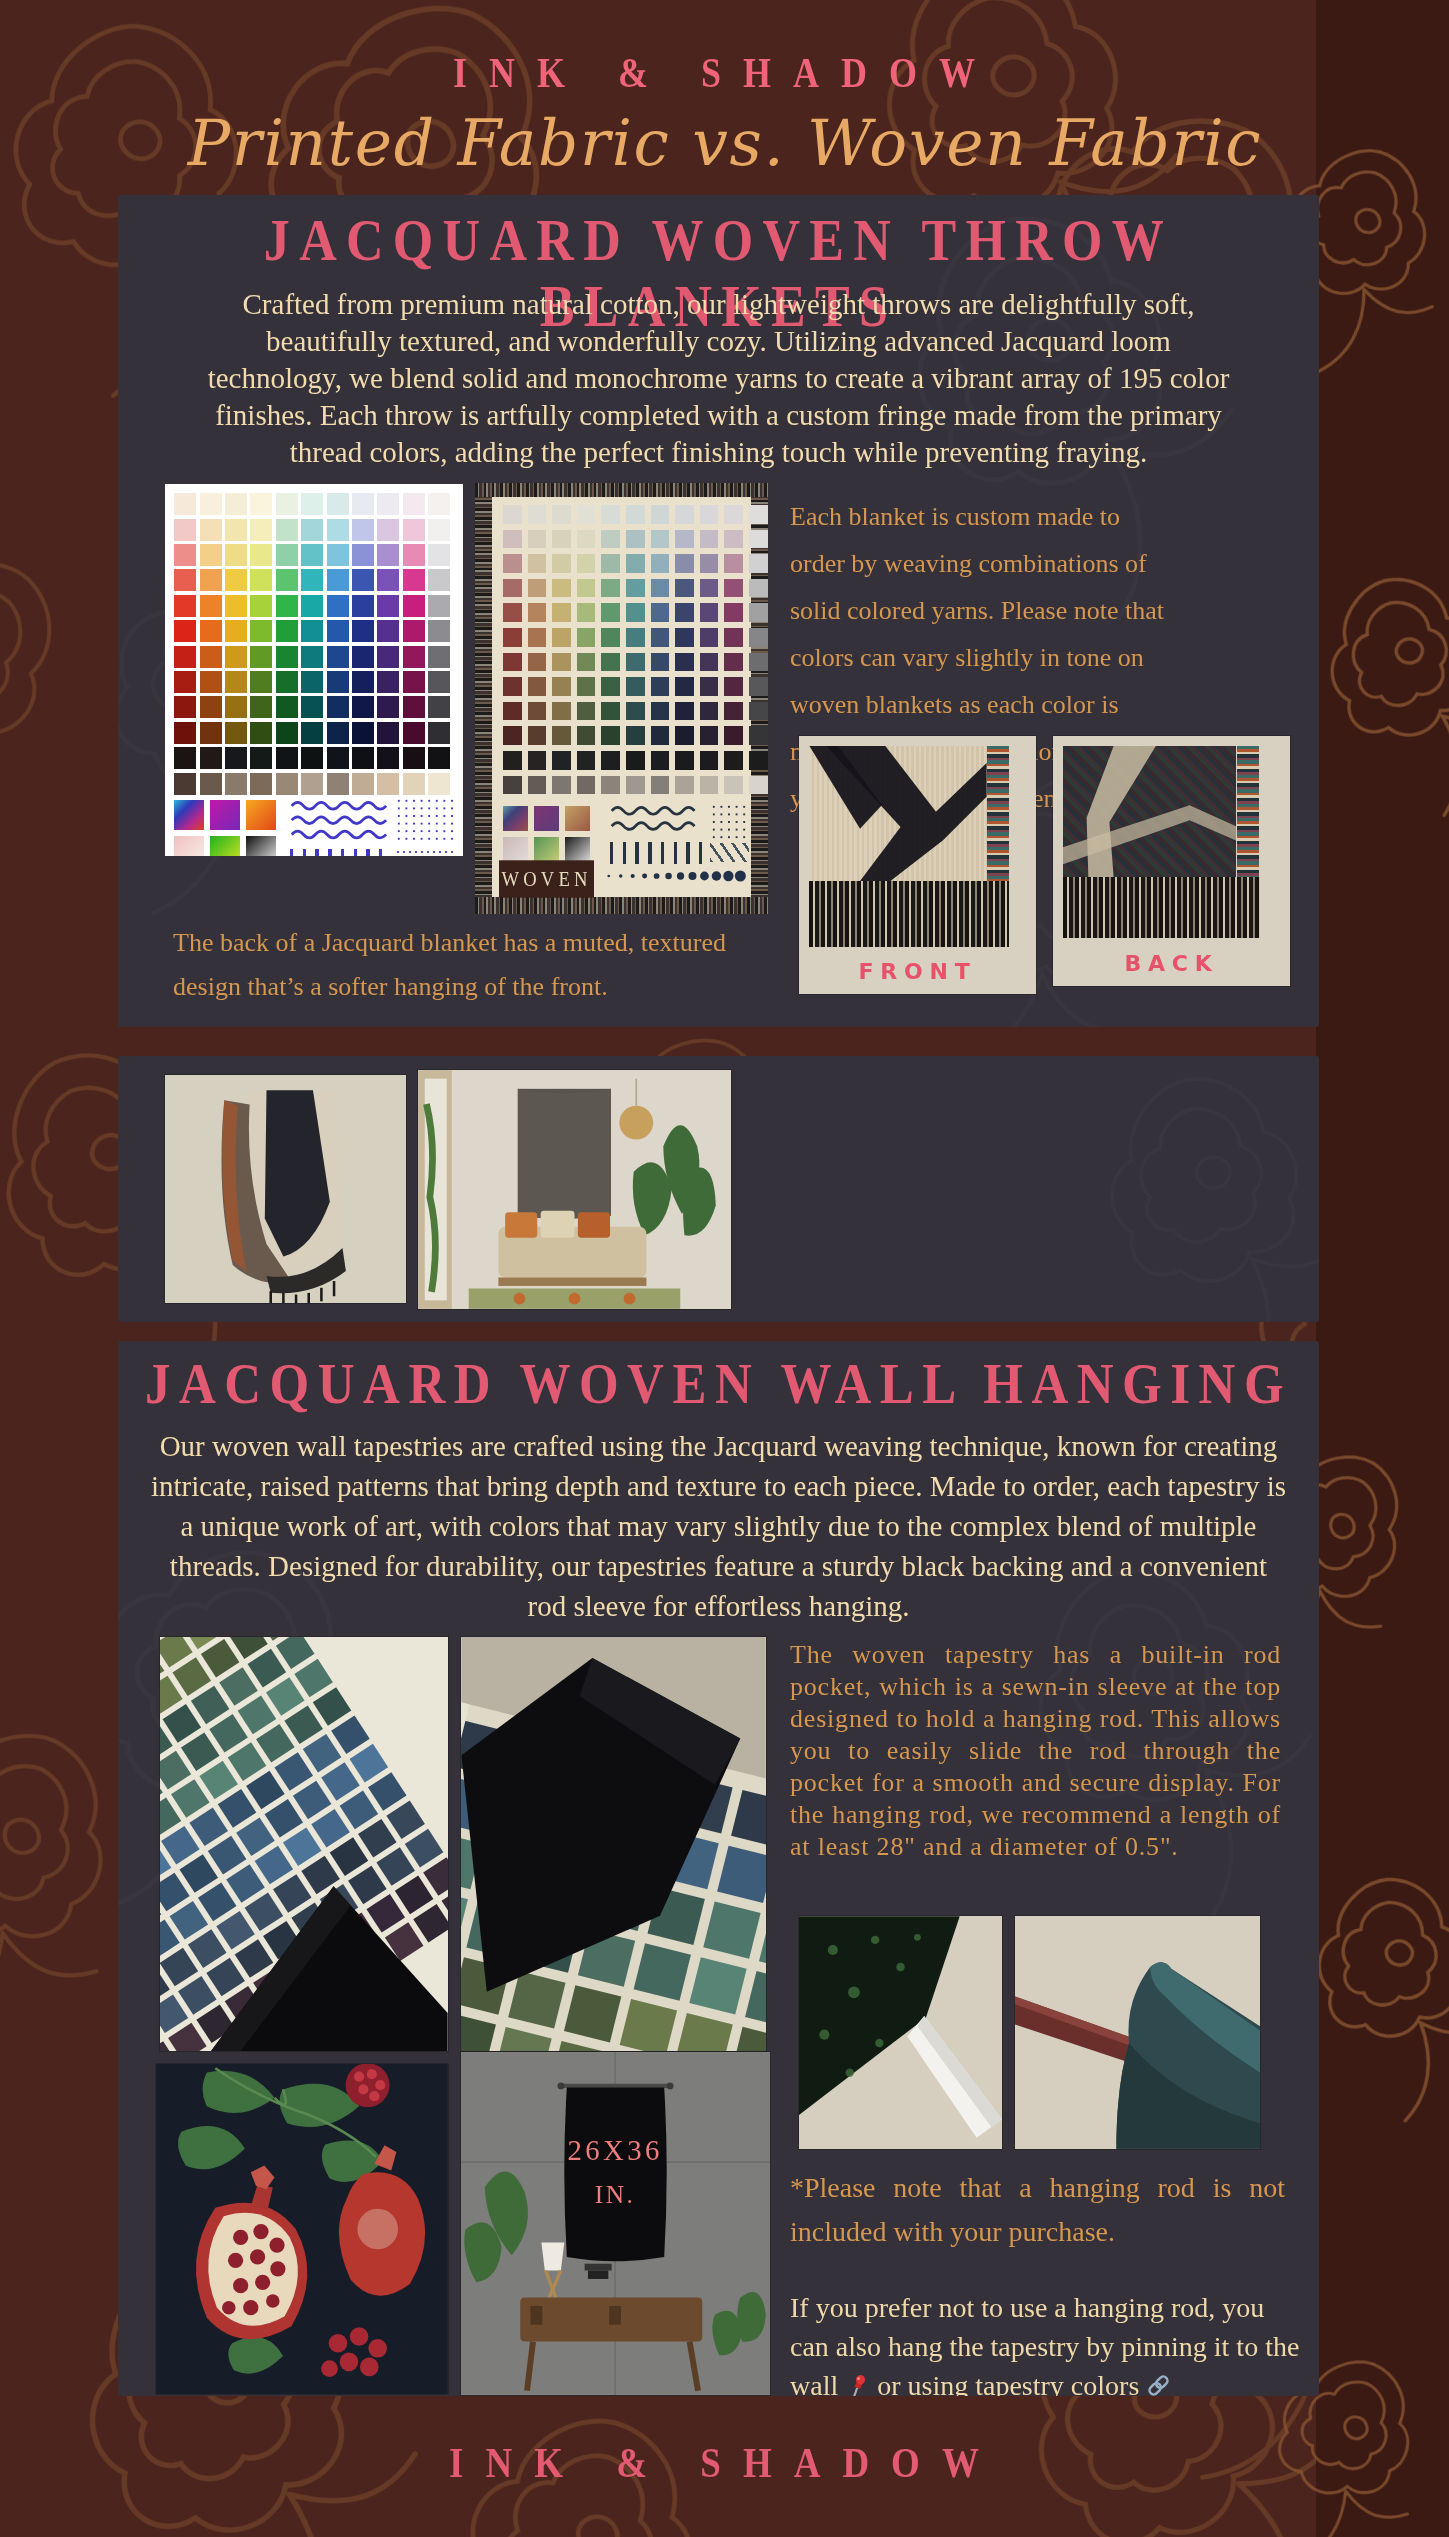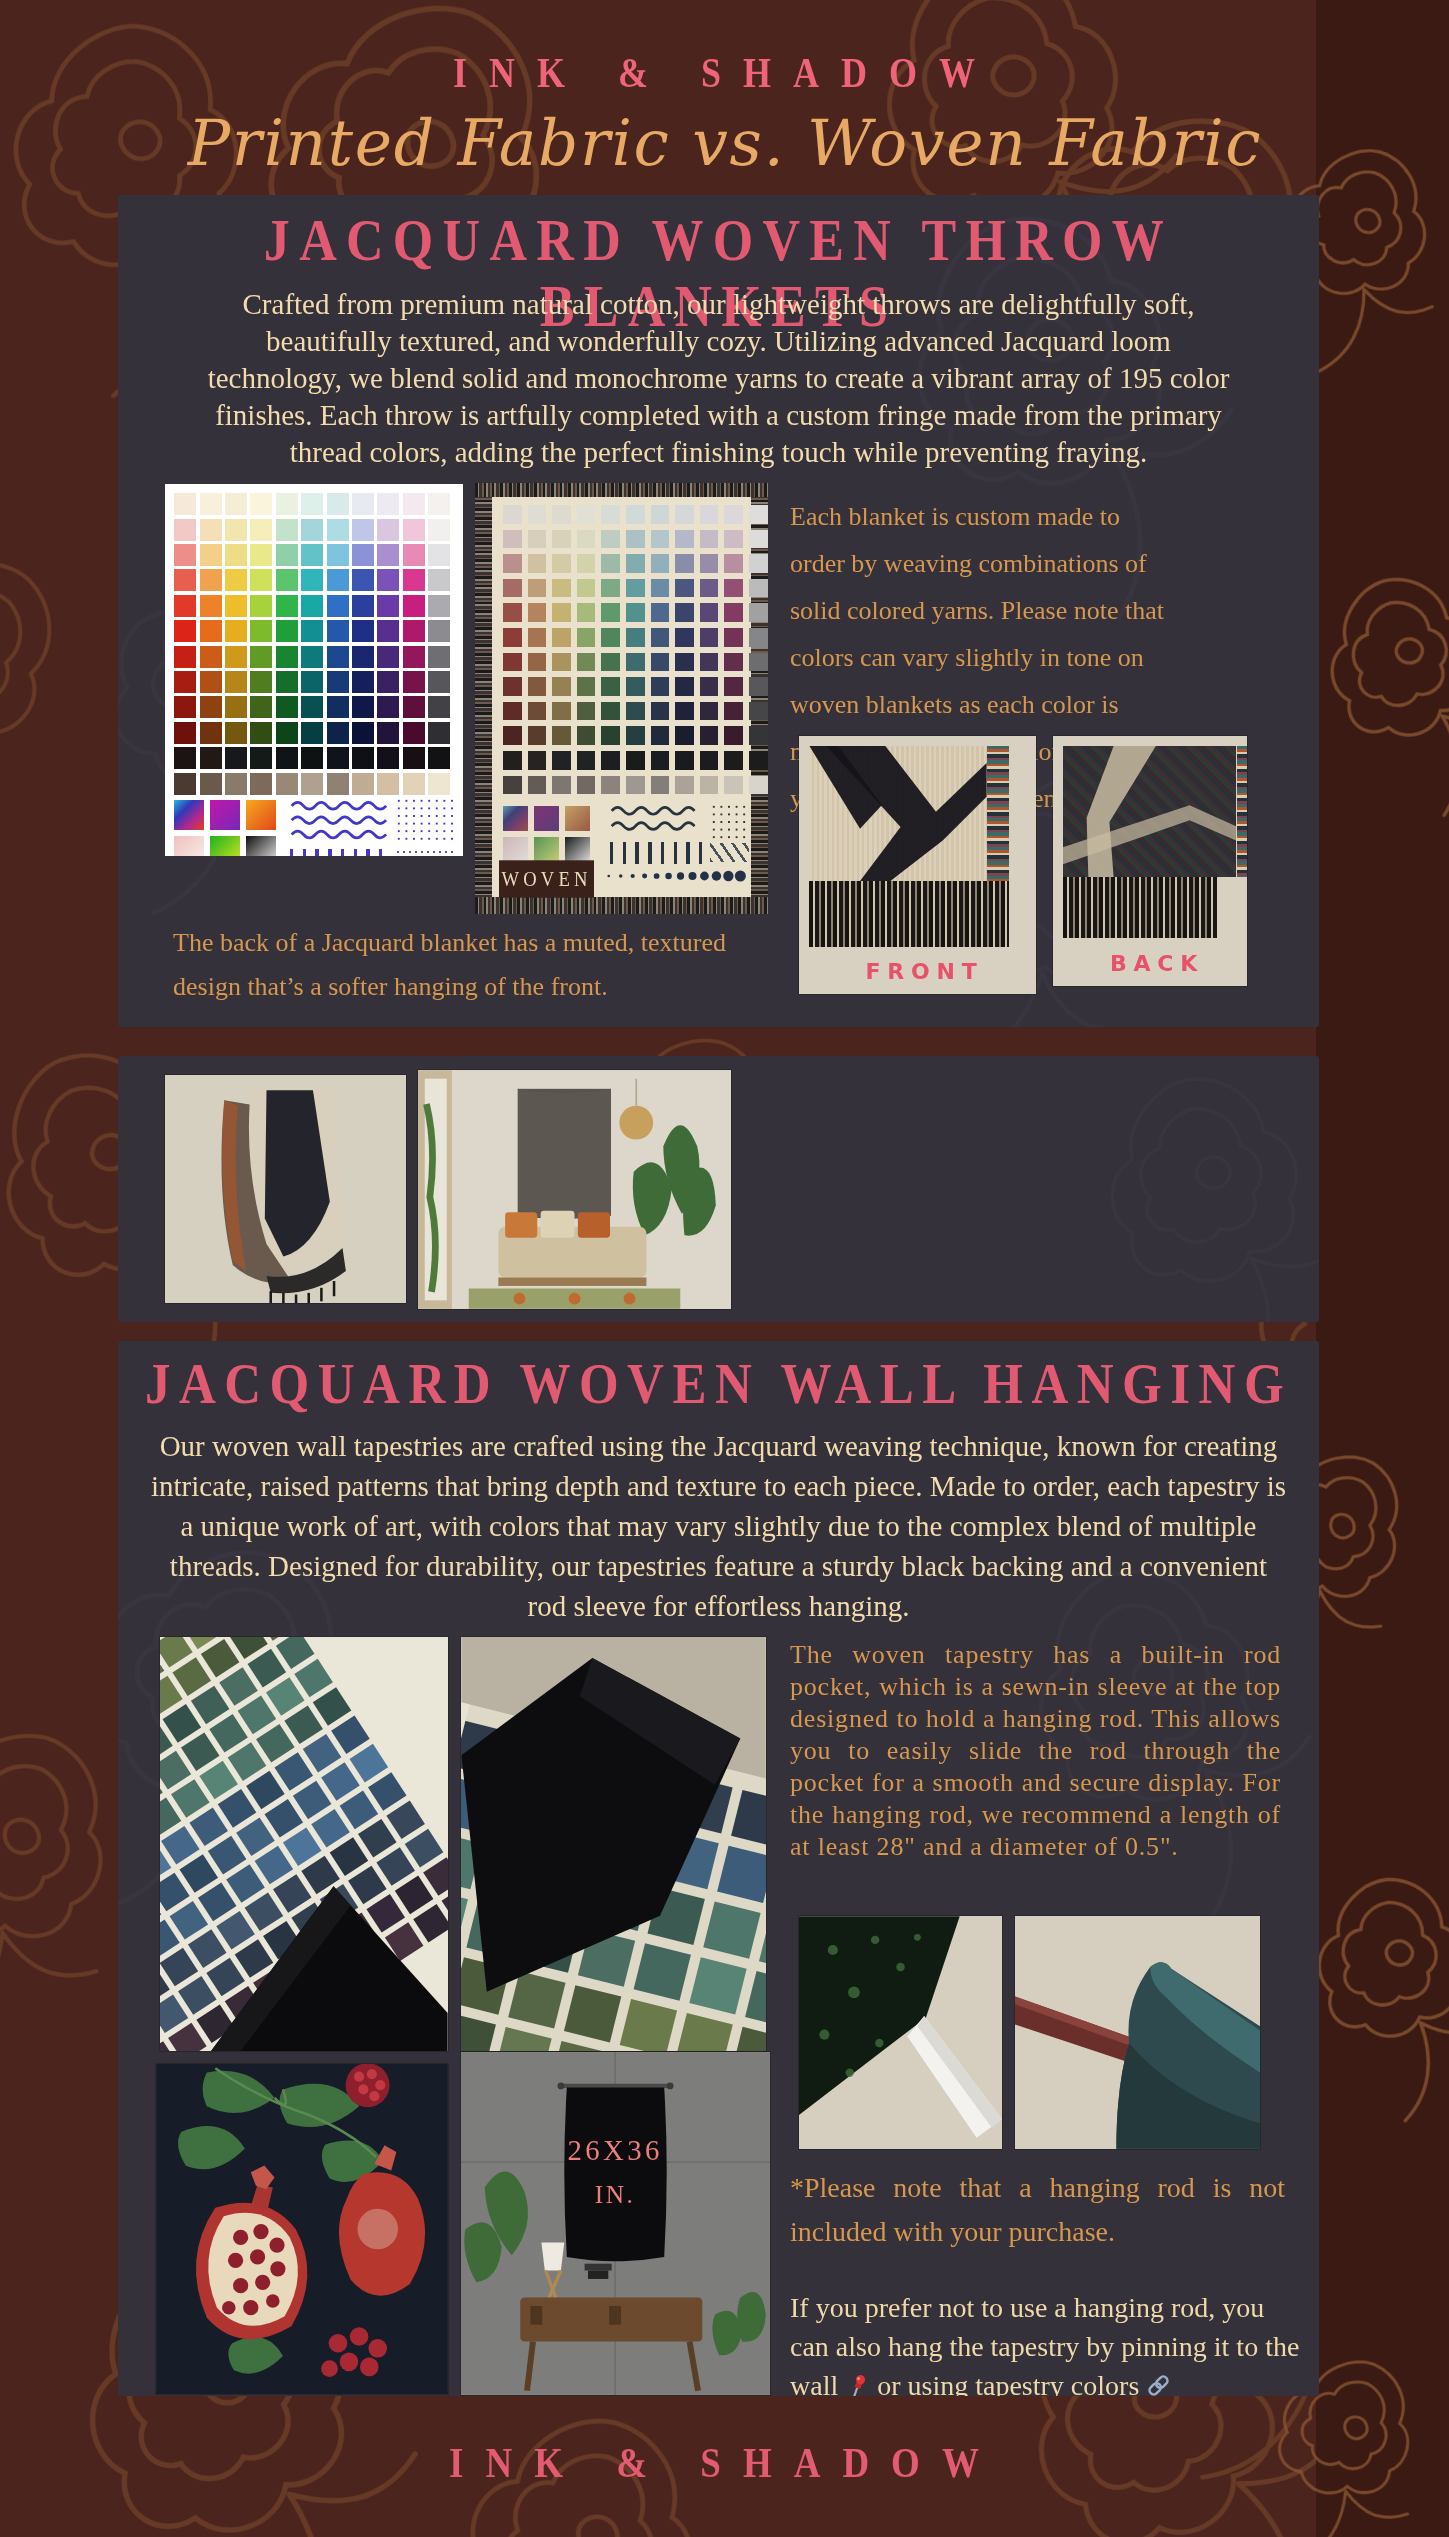--- a/index.html
+++ b/index.html
@@ -46,21 +46,20 @@
   }
   .gold-note{color:#d6974f;font-size:26px;line-height:44px;position:absolute;}
   .cream-note{color:#f0d9a8;position:absolute;}
 
   
   .photo{position:absolute;background:#d8d1c1;box-shadow:0 0 0 0.8px rgba(0,0,0,.25);overflow:hidden;}
   .caption{
     position:absolute;width:100%;text-align:center;bottom:10px;
     color:#e8516a;font-size:22px;font-weight:bold;letter-spacing:6.8px;
     font-family:"DejaVu Sans", sans-serif;
-    padding-left:7px;
   }
 
   
   .chart-card{position:absolute;overflow:hidden;}
   #printed-card{background:#ffffff;}
   #woven-card{background:#eae1cc;}
   .fringe-v{position:absolute;top:0;bottom:0;width:17px;
     background:repeating-linear-gradient(to bottom,#1d1b19 0 2.5px,#8a8478 2.5px 4.2px,#3b3230 4.2px 6.8px,#6b5a4a 6.8px 8.5px);}
   .fringe-h{position:absolute;left:0;right:0;height:13.5px;
     background:repeating-linear-gradient(to right,#1d1b19 0 2.5px,#8a8478 2.5px 4.2px,#3b3230 4.2px 6.8px,#6b5a4a 6.8px 8.5px);}
@@ -511,21 +510,21 @@
       <svg width="178" height="135" viewBox="0 0 210 160">
         <path d="M20,0 L90,0 L150,78 L210,20 L210,60 L158,112 L96,160 L60,160 L108,96 Z" fill="#16141b" opacity="0.95"></path>
         <path d="M0,0 L34,0 L86,70 L60,98 Z" fill="#16141b" opacity="0.95"></path>
       </svg>
     </div>
     <div class="fringe-multi" style="left:188px;top:10px;height:135px;"></div>
     <div class="fringe-bw" style="left:10px;right:27px;top:145px;height:66px;"></div>
     <div class="caption">FRONT</div>
   </div>
 
-  <div class="photo z" style="left:935px;top:541px;width:194px;height:250px;">
+  <div class="photo z" style="left:935px;top:541px;width:237px;height:250px;">
     <div class="fab-dark" style="left:10px;top:10px;width:173px;height:131px;">
       <svg width="173" height="131" viewBox="0 0 205 155">
         <path d="M60,0 L110,0 L55,90 L60,155 L30,155 L28,85 Z" fill="#c9bca2" opacity="0.85"></path>
         <path d="M0,120 L150,70 L205,95 L205,112 L150,88 L0,140 Z" fill="#c9bca2" opacity="0.7"></path>
       </svg>
     </div>
     <div class="fringe-multi" style="left:184px;top:10px;height:131px;"></div>
     <div class="fringe-bw" style="left:10px;right:30px;top:141px;height:61px;"></div>
     <div class="caption">BACK</div>
   </div>

